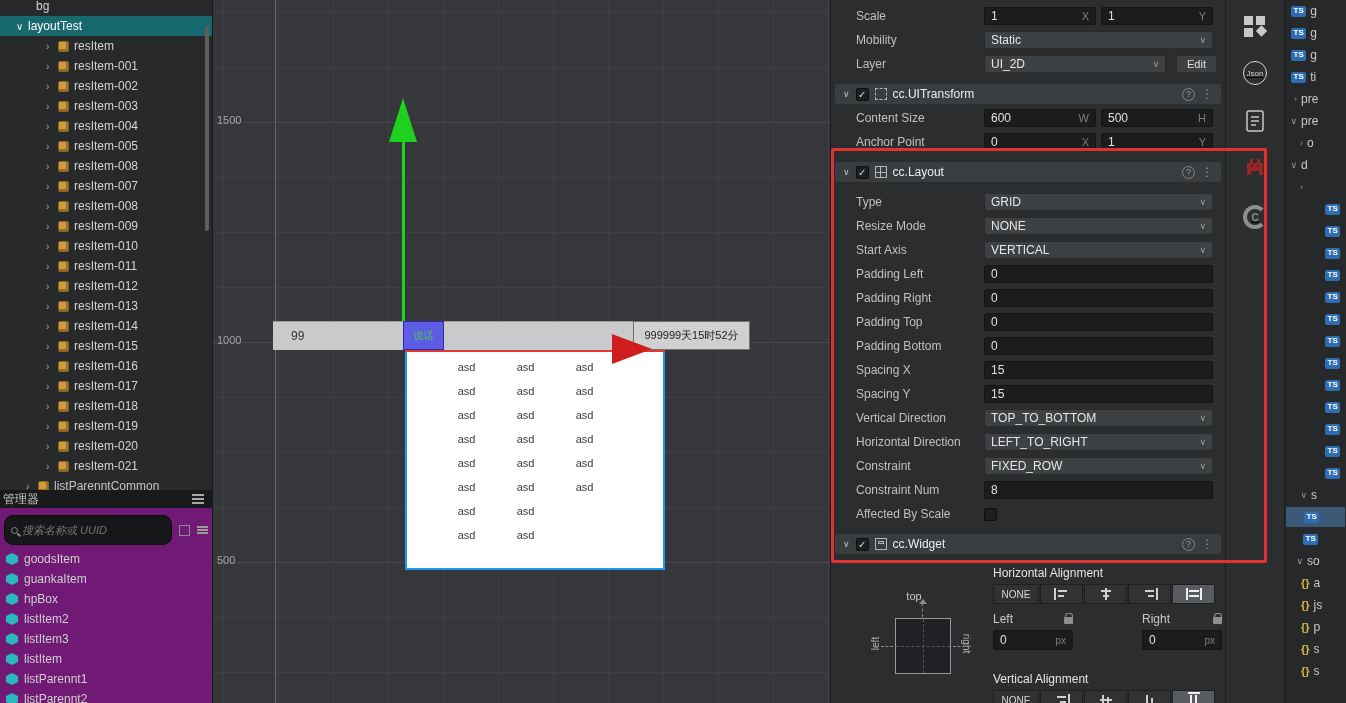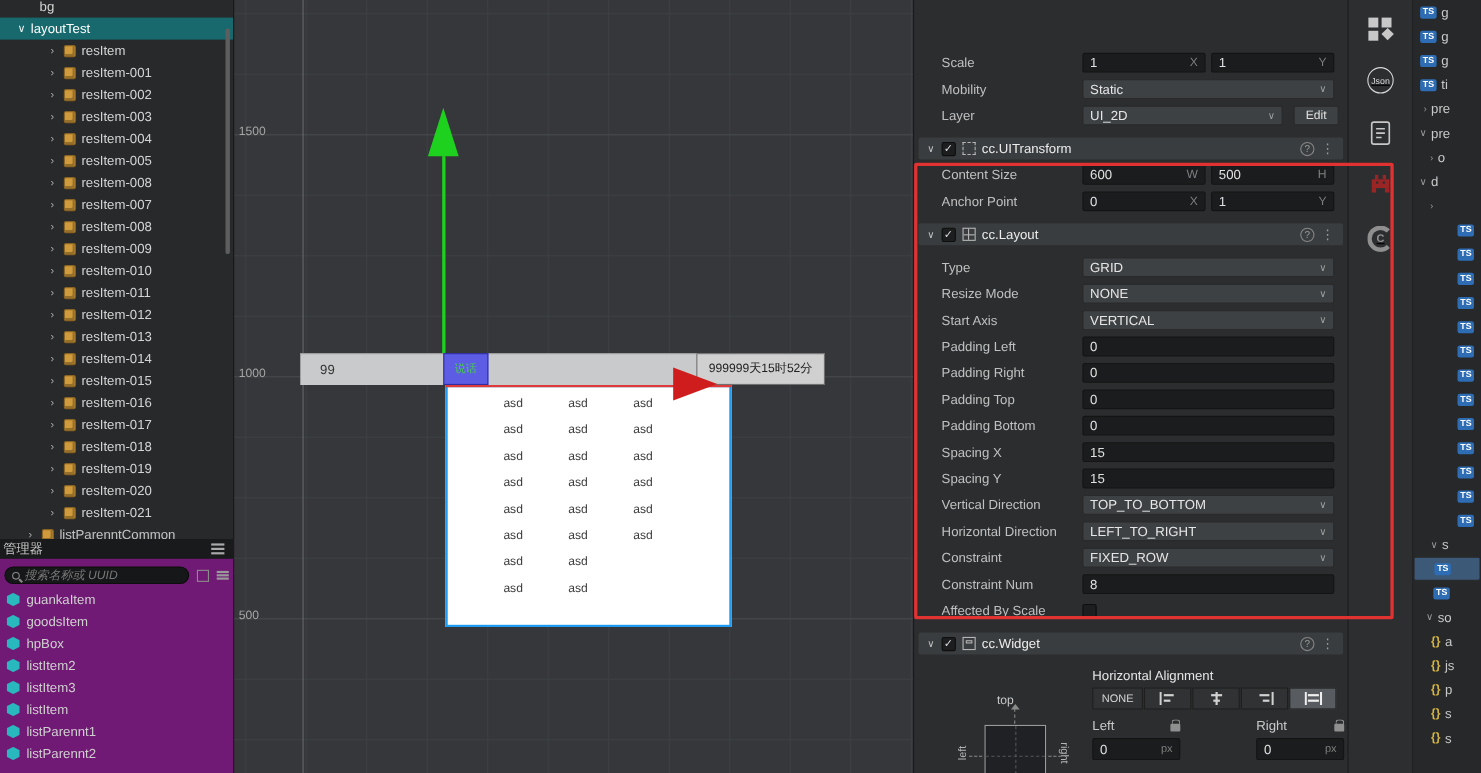--- a/index.html
+++ b/index.html
@@ -16,21 +16,21 @@
   .hrow.tail{padding-left:26px;color:#c4c4c4;}
   .chev{width:12px;color:#a8a8a8;font-size:10px;flex:none;}
   .hrow.selected .chev{color:#eaf4f4;}
   .cube{width:11px;height:11px;background:#cf9b3c;border:1px solid #8a6420;border-radius:2px;margin-right:5px;flex:none;box-shadow:inset -2px -2px 0 rgba(0,0,0,.28);}
   .vscroll{position:absolute;right:3px;top:26px;width:4px;height:205px;background:#5e5e5e;border-radius:2px;}
 
   #assets{position:absolute;left:0;top:490px;width:213px;height:213px;background:#701a75;border-right:1px solid #161616;}
   .apanel-header{height:18px;background:#191a1b;display:flex;align-items:center;justify-content:space-between;padding:0 8px 0 3px;font-size:12px;color:#c9c9c9;}
   .ham{width:12px;height:2px;background:#a9a9a9;box-shadow:0 4px 0 #a9a9a9,0 -4px 0 #a9a9a9;margin-top:0;}
   .search-row{display:flex;align-items:center;gap:7px;padding:7px 6px 4px 4px;}
-  .search-box{flex:1;height:16px;background:#161718;border:1px solid #0d0d0d;border-radius:9px;display:flex;align-items:center;padding:0 6px;gap:4px;}
+  .search-box{flex:1;height:30px;background:#161718;border:1px solid #0d0d0d;border-radius:9px;display:flex;align-items:center;padding:0 6px;gap:4px;}
   .mag{width:7px;height:7px;border:1.5px solid #8a8a8a;border-radius:50%;position:relative;flex:none;}
   .mag::after{content:"";position:absolute;left:5px;top:6px;width:4px;height:1.5px;background:#8a8a8a;transform:rotate(45deg);}
   .search-box input{flex:1;min-width:0;background:transparent;border:none;outline:none;color:#cfcfcf;font-size:11px;font-style:italic;font-family:"Liberation Sans",sans-serif;}
   .search-box input::placeholder{color:#787878;font-style:italic;}
   .sq{width:11px;height:11px;border:1px solid #8b8b8b;flex:none;}
   .listicon{width:11px;height:2px;background:#9a9a9a;box-shadow:0 3px 0 #9a9a9a,0 6px 0 #9a9a9a;margin-top:-6px;flex:none;}
   .refresh{width:10px;height:10px;border:1.5px solid #9a9a9a;border-left-color:transparent;border-radius:50%;position:relative;flex:none;}
   .refresh::after{content:"";position:absolute;left:-3px;top:-1px;border-top:3px solid transparent;border-bottom:3px solid transparent;border-right:4px solid #9a9a9a;}
   .arow{height:20px;display:flex;align-items:center;padding-left:6px;font-size:12px;color:#cfcfcf;gap:6px;white-space:nowrap;}
   .hex{width:12px;height:12px;background:#29b8bd;clip-path:polygon(50% 0,100% 25%,100% 75%,50% 100%,0 75%,0 25%);flex:none;}
@@ -50,21 +50,21 @@
   .timebox{position:absolute;left:420px;top:321px;width:117px;height:29px;background:#d0d0d0;border:1px solid #707070;font-size:11px;color:#222;text-align:center;line-height:27px;white-space:nowrap;}
   .wpanel{position:absolute;left:192px;top:350px;width:260px;height:220px;background:#ffffff;border:2px solid #1e9bf0;}
   .wpanel::before{content:"";position:absolute;left:-2px;top:-2px;width:260px;height:2px;background:#dd3b3b;}
   #asd-grid{padding-top:3px;}
   .asd-row{height:24px;display:flex;padding-left:30px;}
   .asd-cell{width:59px;text-align:center;line-height:24px;font-size:11px;color:#3c3c3c;}
   .red-arrow{position:absolute;left:399px;top:334px;width:0;height:0;border-top:15px solid transparent;border-bottom:15px solid transparent;border-left:40px solid #cf1d1d;z-index:5;}
 
   
   #inspector{position:absolute;left:830px;top:0;width:395px;height:703px;background:#2b2d2f;border-left:1px solid #1a1a1a;overflow:hidden;}
-  #node-rows{padding-top:4px;margin-top:41px;}
+  #node-rows{padding-top:4px;}
   .irow{height:24px;display:flex;align-items:center;padding:0 12px 0 25px;}
   .ilabel{width:128px;flex:none;font-size:12px;color:#c0c0c0;white-space:nowrap;overflow:hidden;}
   .ictrl{flex:1;display:flex;gap:5px;align-items:center;}
   .inp{background:#1b1c1d;border:1px solid #141414;border-radius:2px;height:18px;display:flex;align-items:center;justify-content:space-between;padding:0 6px;font-size:12px;color:#e0e0e0;flex:1;min-width:0;}
   .suffix{color:#7f7f7f;font-size:11px;margin-left:6px;}
   .sel{background:#3e4143;border:1px solid #2a2a2a;border-radius:2px;height:18px;display:flex;align-items:center;justify-content:space-between;padding:0 6px;font-size:12px;color:#e6e6e6;flex:1;min-width:0;white-space:nowrap;}
   .dchev{color:#9f9f9f;font-size:9px;margin-left:6px;}
   .sel.layer{flex:none;width:182px;}
   .btn{background:#3e4143;border:1px solid #2a2a2a;border-radius:2px;height:18px;padding:0 10px;font-size:11px;color:#e0e0e0;display:flex;align-items:center;margin-left:5px;}
   .cbx{width:13px;height:13px;background:#1d1e1f;border:1px solid #0e0e0e;border-radius:2px;display:flex;align-items:center;justify-content:center;font-size:10px;color:#dcdcdc;flex:none;}
@@ -266,25 +266,25 @@
         <span class="mag"></span>
         <input placeholder="搜索名称或 UUID" style="">
       </div>
       <span class="sq"></span>
       <span class="listicon"></span>
       <span class="refresh"></span>
     </div>
     <div id="asset-list">
         <div class="arow">
           <span class="hex"></span>
-          <span>guankaItem</span>
+          <span>goodsItem</span>
         </div>
         <div class="arow">
           <span class="hex"></span>
-          <span>goodsItem</span>
+          <span>guankaItem</span>
         </div>
         <div class="arow">
           <span class="hex"></span>
           <span>hpBox</span>
         </div>
         <div class="arow">
           <span class="hex"></span>
           <span>listItem2</span>
         </div>
         <div class="arow">

